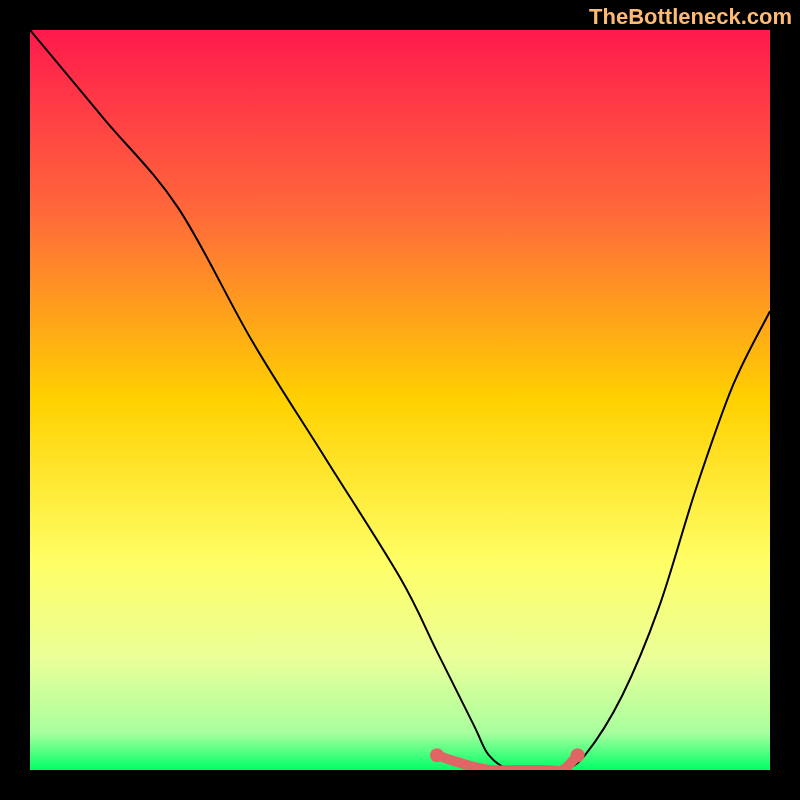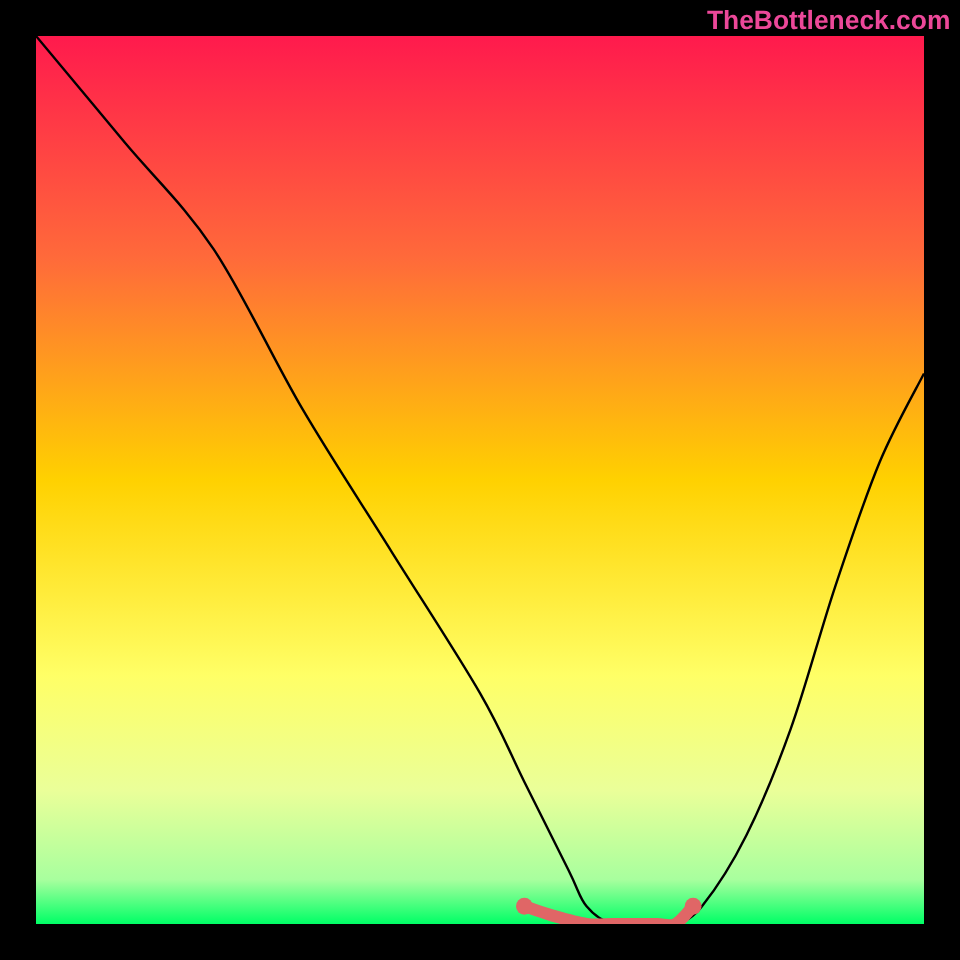--- a/index.html
+++ b/index.html
@@ -9,21 +9,21 @@
     width: 800px;
     height: 800px;
     overflow: hidden;
     position: relative;
     font-family: Arial, sans-serif;
   }
   .watermark {
     position: absolute;
     top: 4px;
     right: 8px;
-    color: #ec4899;
+    color: #fdba74;
     font-size: 22px;
     font-weight: bold;
     z-index: 10;
   }
   .chart-container {
     position: absolute;
     top: 30px;
     left: 30px;
     width: 740px;
     height: 740px;

